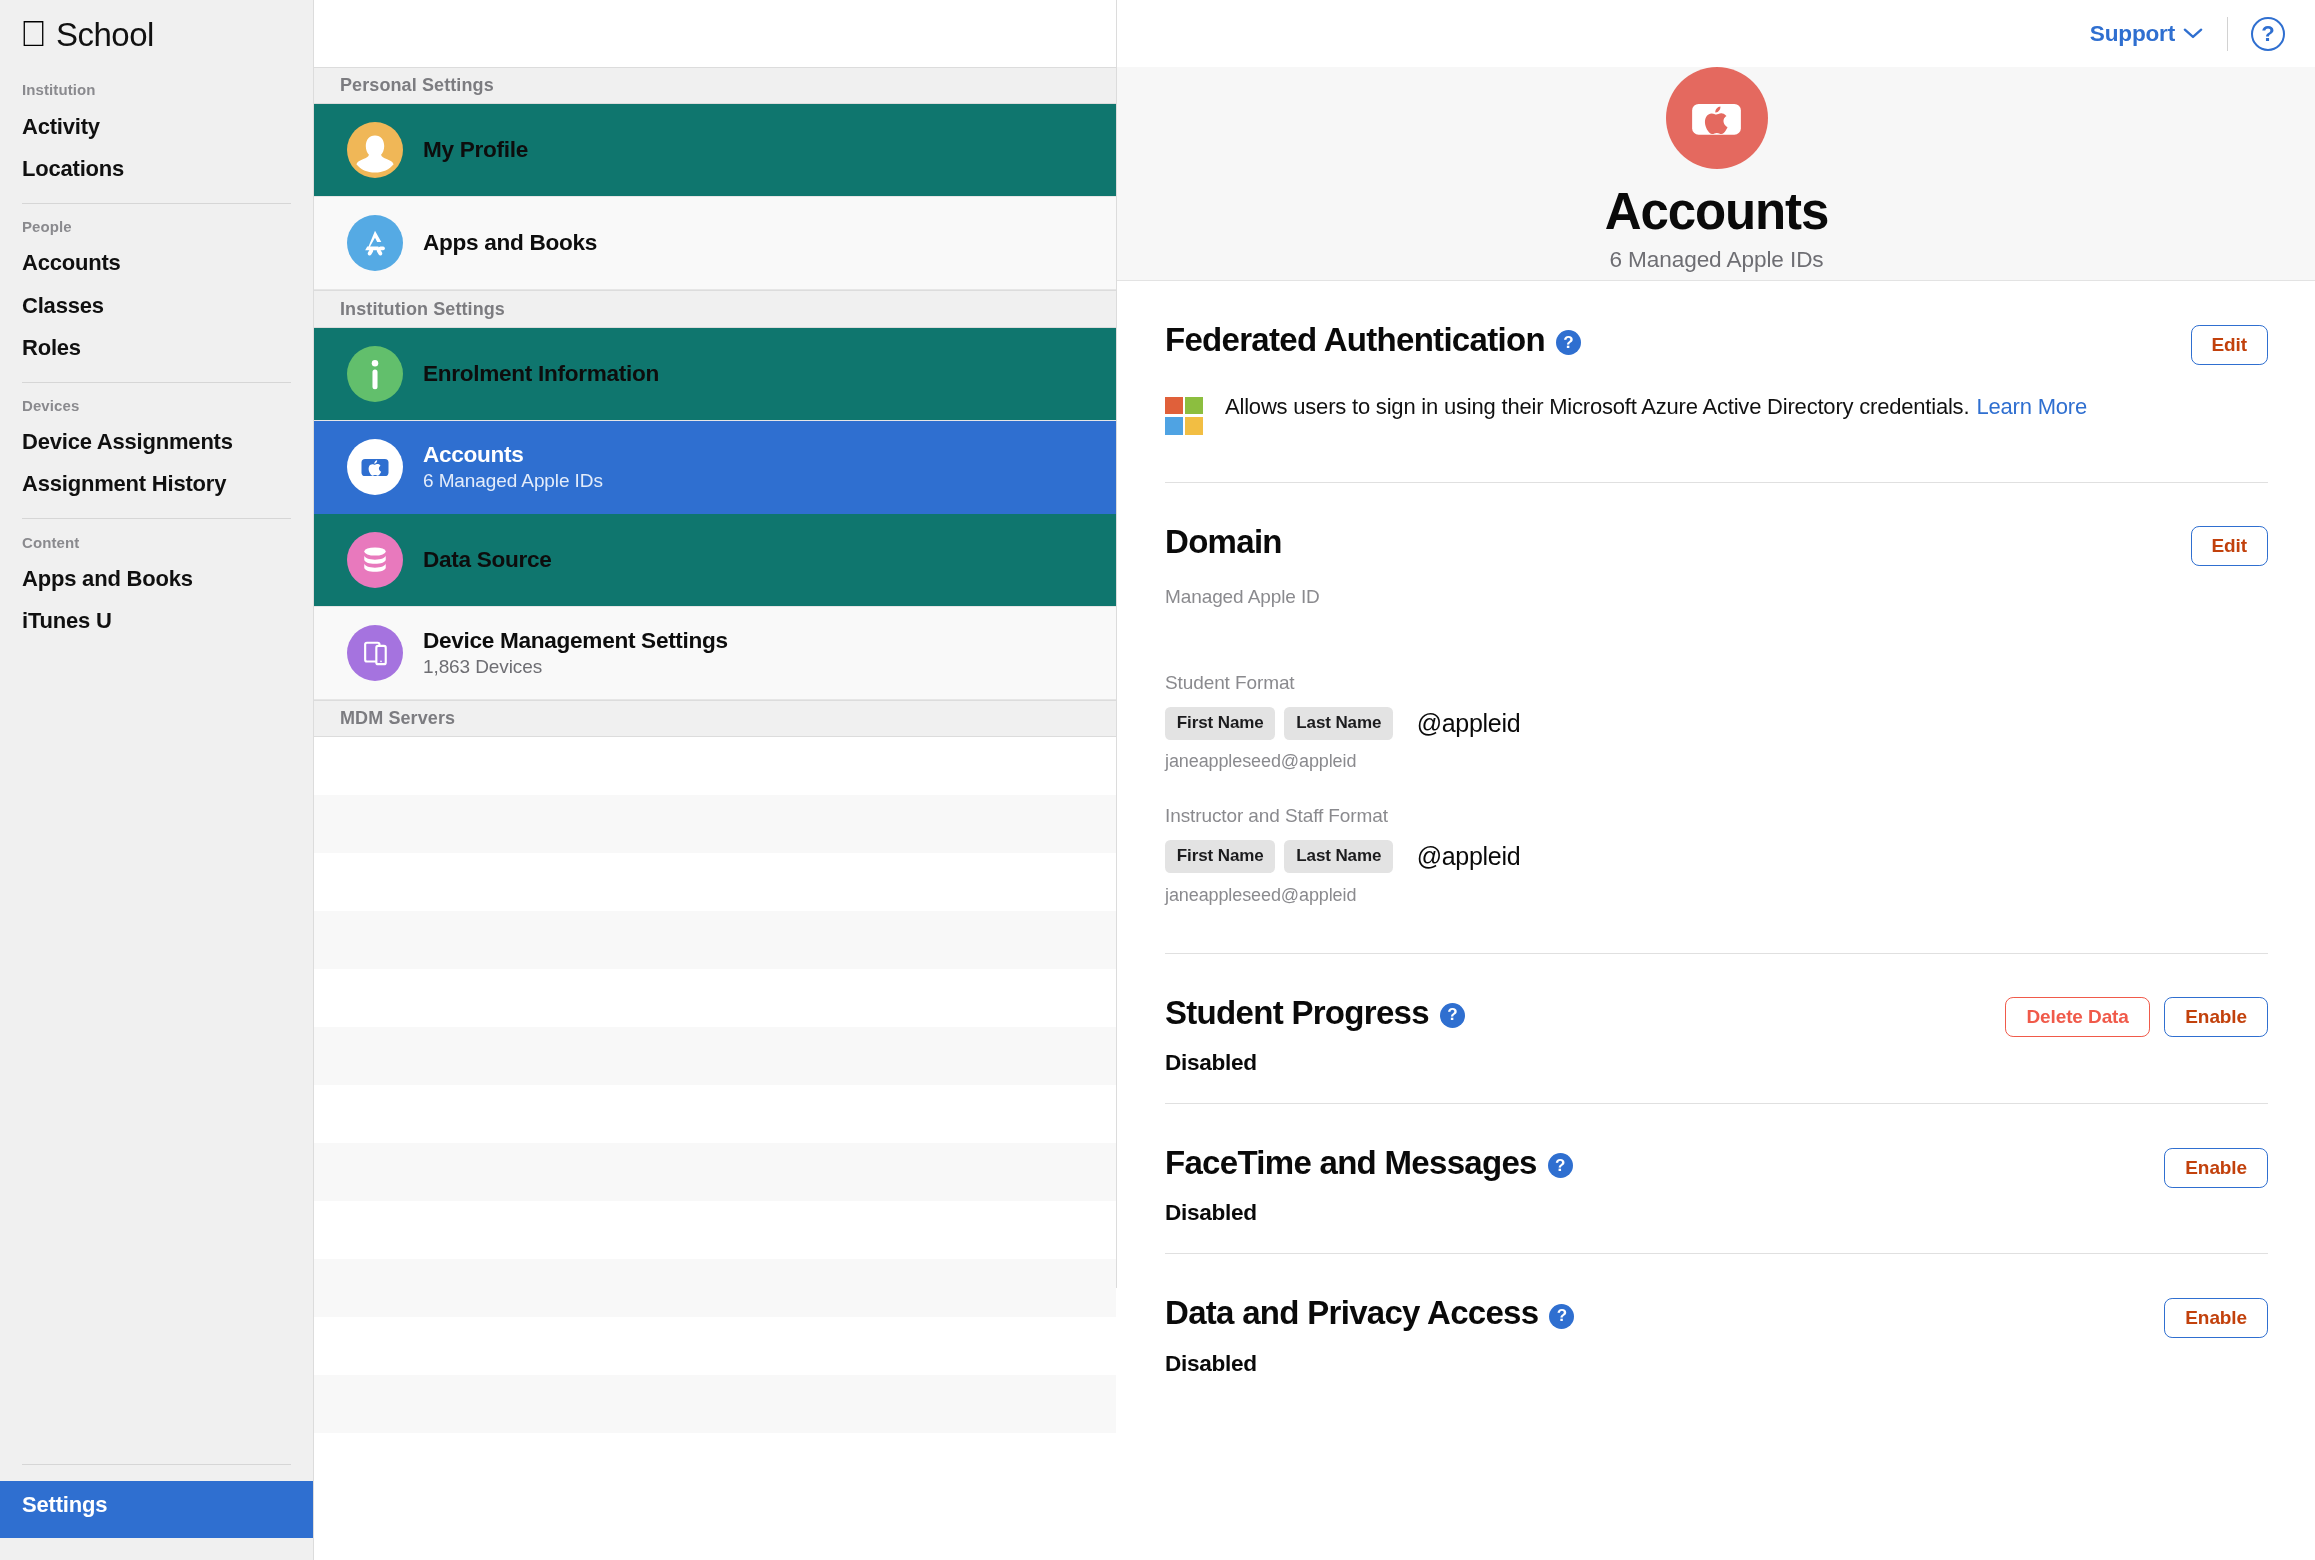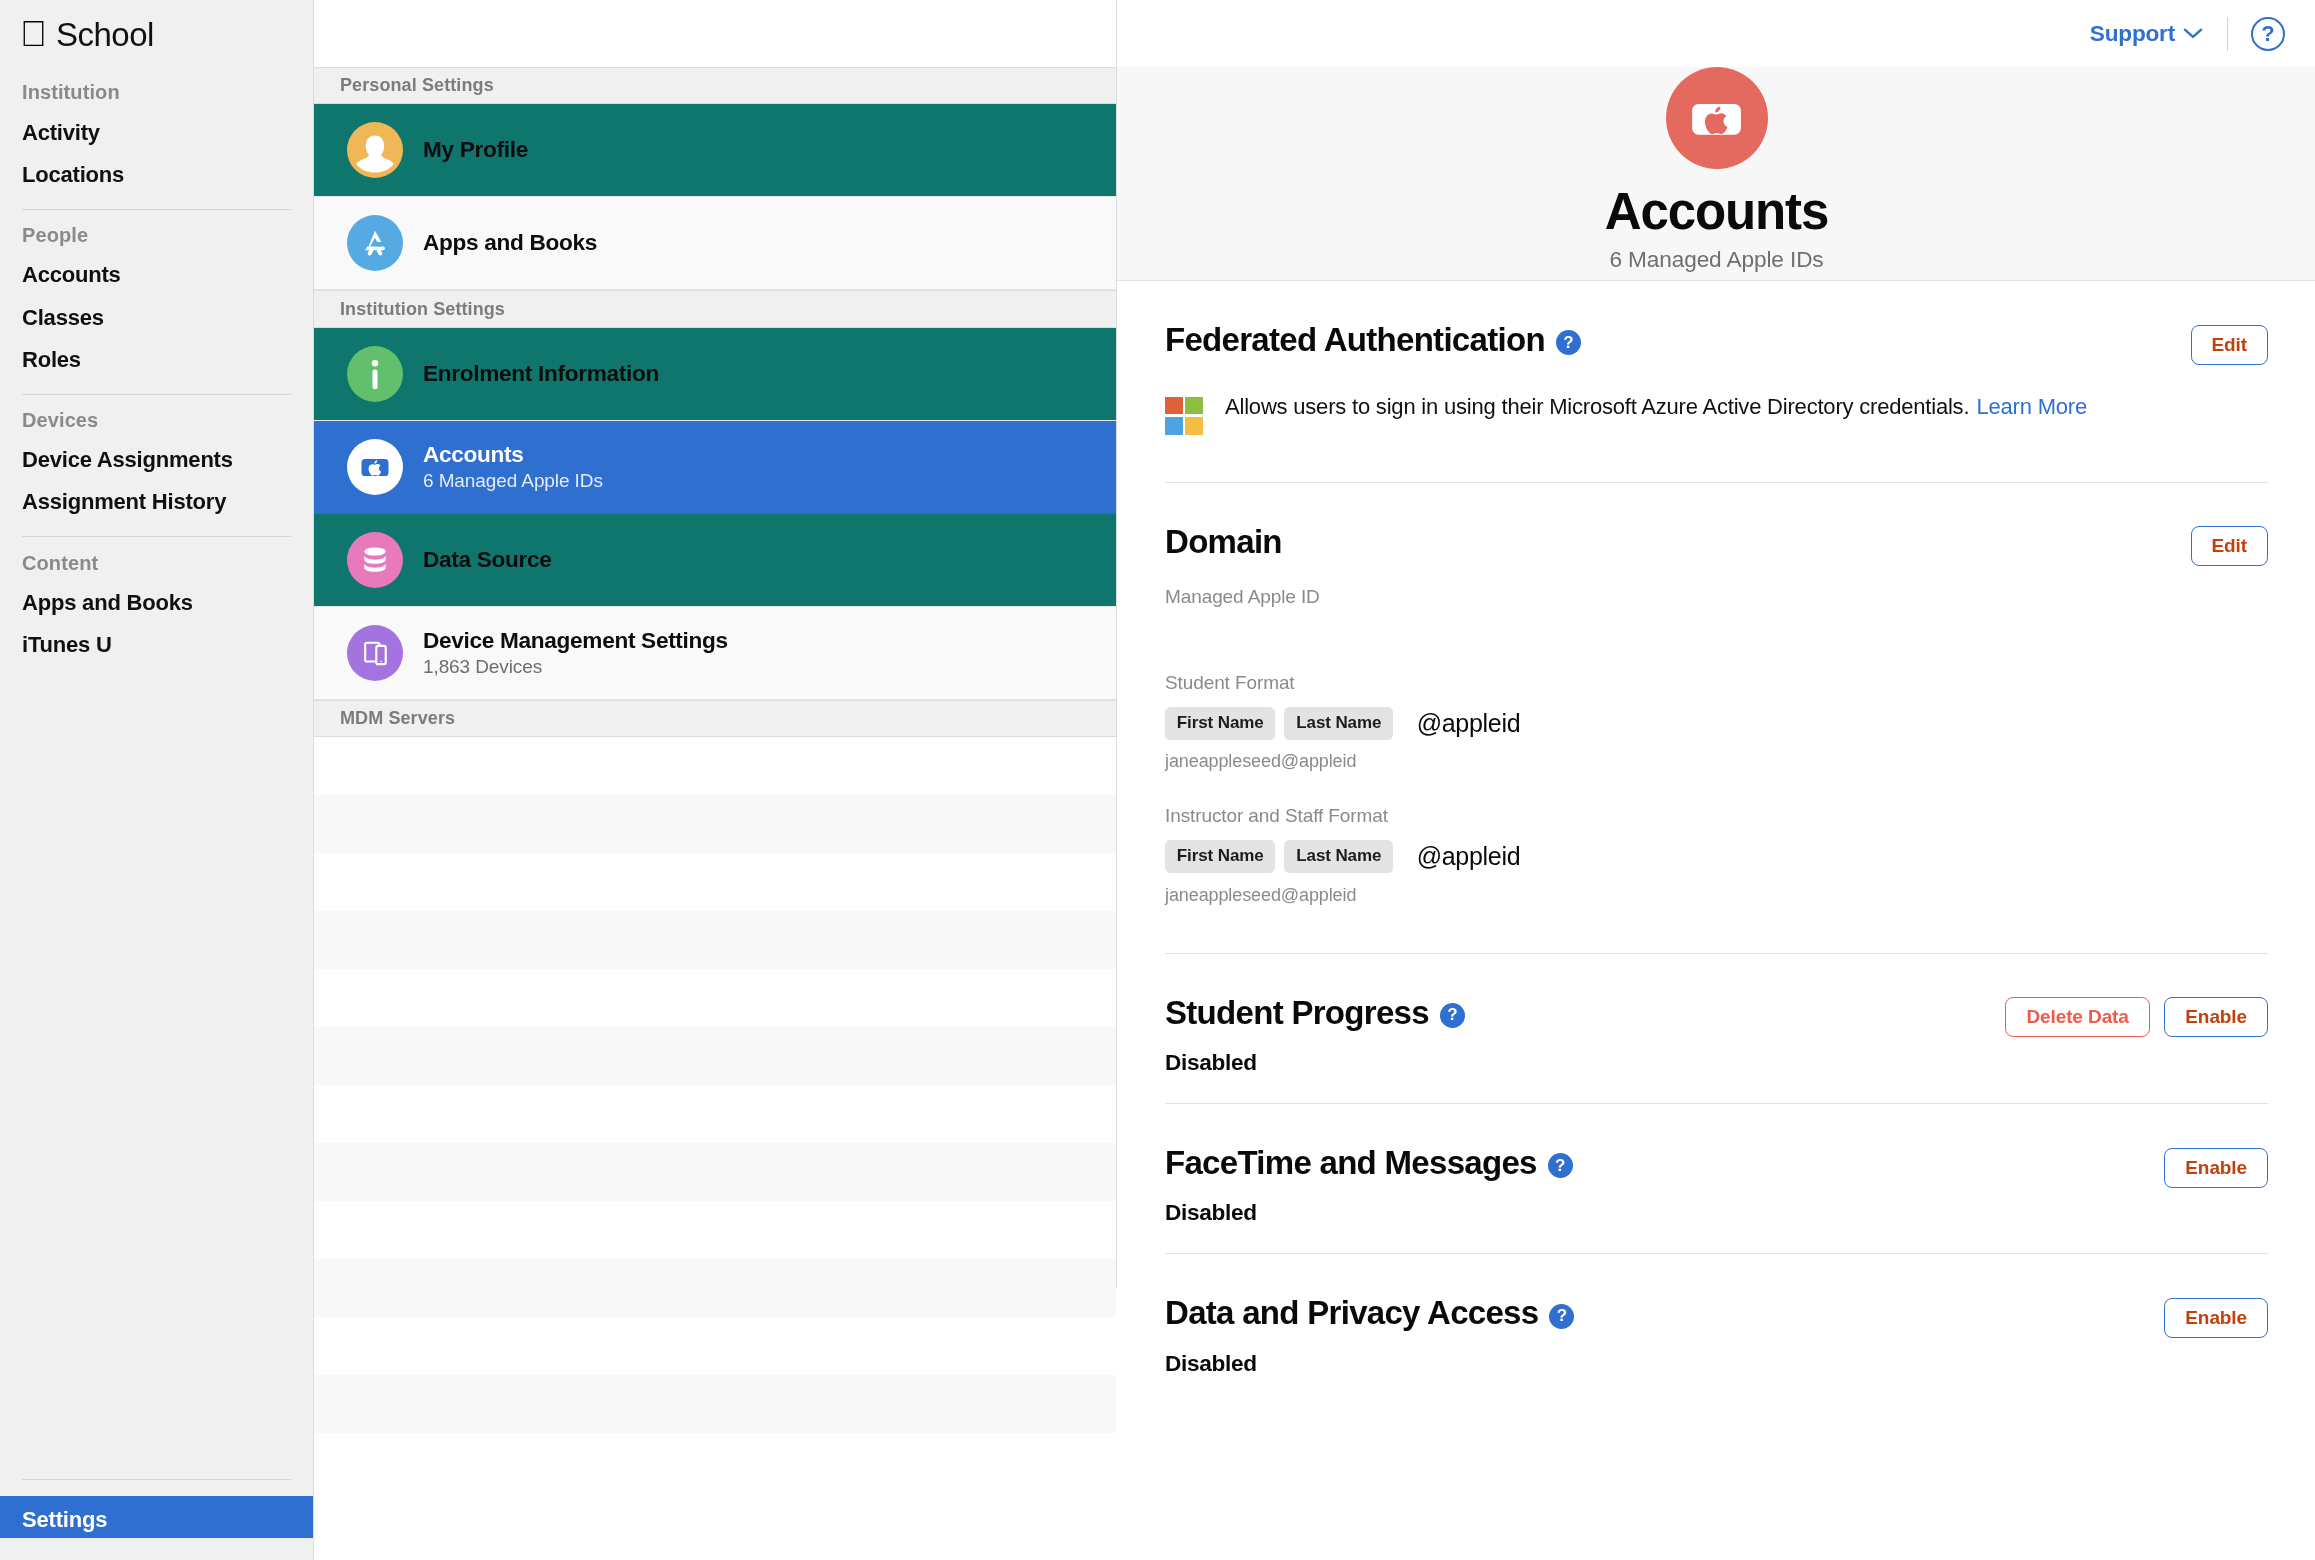--- a/index.html
+++ b/index.html
@@ -23,34 +23,34 @@
   }
   .brand { display: flex; align-items: center; gap: 9px; padding: 16.3px 0 12.7px 20px; }
   .brand .apple-glyph {
     font-size: 36px; line-height: 36px; color: #000; display: block;
     margin-top: -3.6px;
   }
   .brand .brand-text { font-size: 33px; font-weight: 400; color: #111; letter-spacing: -0.5px; }
 
   .nav-group { padding: 0 0 0 0; }
   .nav-group-title {
-    font-size: 20px; font-weight: 700; color: #8a8a8e;
+    font-size: 15px; font-weight: 700; color: #8a8a8e;
     padding: 14.5px 0 7.2px 22px; letter-spacing: 0.1px;
   }
   .nav-item {
     font-size: 22px; font-weight: 700; color: #101010;
     padding: 8.1px 0 8.1px 22px; cursor: pointer; letter-spacing: -0.2px;
   }
   .nav-sep { height: 0.9px; background: #d6d6d6; margin: 12.7px 22px 0 22px; }
 
   .sidebar-spacer { flex: 1 1 auto; }
   .settings-sep { height: 0.9px; background: #d6d6d6; margin: 0 22px 16.3px 22px; }
   .settings-btn {
     background: #2f6fd0; color: #fff; font-size: 22px; font-weight: 700;
-    padding: 11px 0 5px 22px; cursor: pointer; margin-bottom: 22px;
+    padding: 11px 0 20px 22px; cursor: pointer; margin-bottom: 22px;
     letter-spacing: -0.2px;
   }
 
   
   .midpanel {
     width: 803px; flex: 0 0 803px;
     height: 1288px;
     background: #ffffff;
     border-right: 0.9px solid #dcdcdc;
     display: flex; flex-direction: column;

